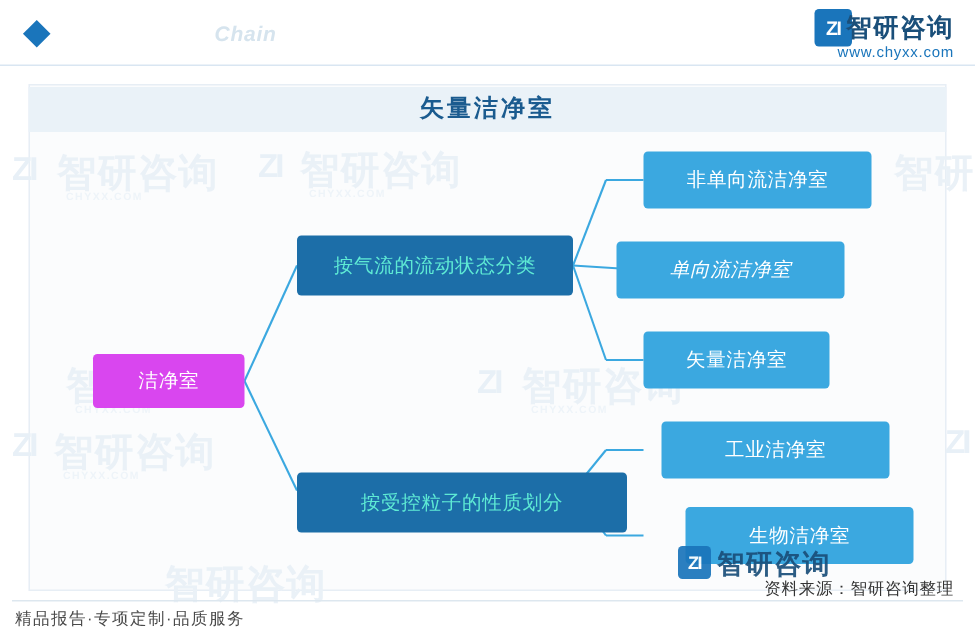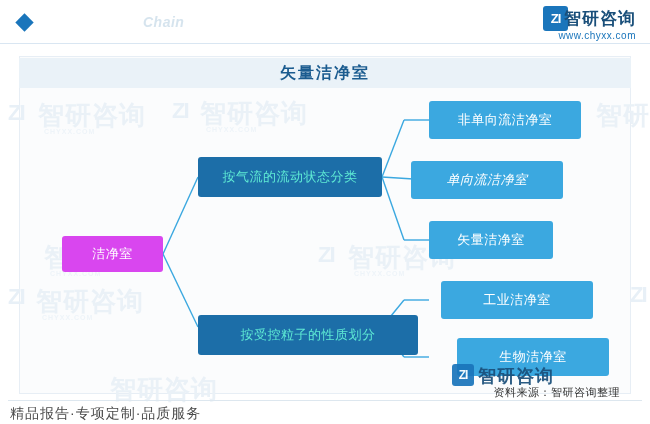--- a/index.html
+++ b/index.html
@@ -157,27 +157,27 @@
   
   .footer-rule {
     position: absolute;
     left: 8px; top: 400px;
     width: 634px; height: 1px;
     background: #dde7ef;
   }
   .footer-left {
     position: absolute;
     left: 10px; top: 405px;
-    font-size: 14px;
+    font-size: 11px;
     color: #4a4a4a;
     letter-spacing: 1px;
   }
   .source-note {
     position: absolute;
-    right: 30px; top: 385px;
+    right: 14px; top: 385px;
     font-size: 11px;
     color: #333333;
     letter-spacing: 0.5px;
     margin-left: 30px;
   }
   .footer-logo-box {
     position: absolute;
     left: 452px; top: 364px;
     width: 22px; height: 22px;
     background: #1a75bb;

